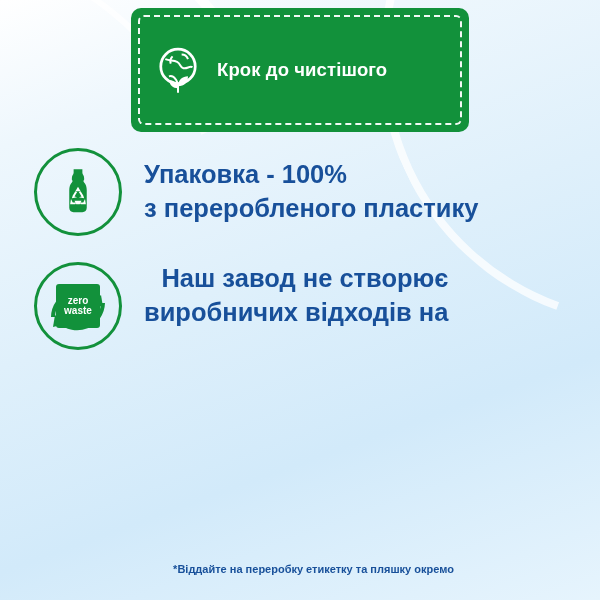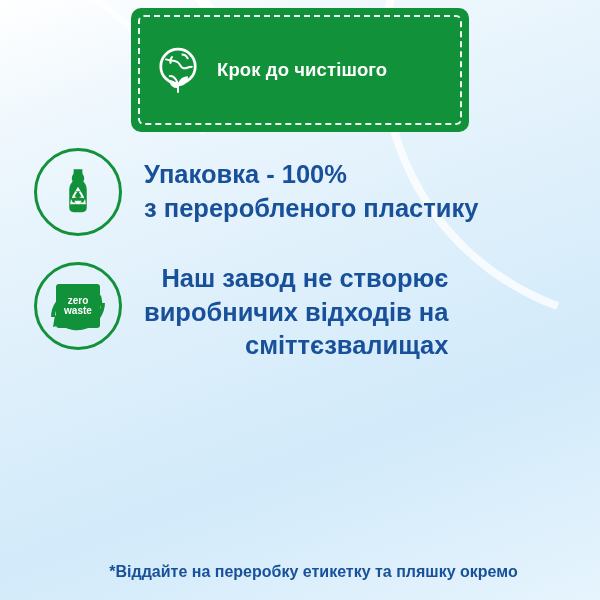--- a/index.html
+++ b/index.html
@@ -150,21 +150,21 @@
   .feature.f1 { margin-bottom: 26px; }
   .feature.f2 { margin-bottom: 22px; }
 
   .footnote {
     position: absolute;
     left: 0;
     right: 0;
     top: 563px;
     text-align: center;
     color: #18509a;
-    font-size: 16px;
+    font-size: 11px;
     font-weight: bold;
     padding-left: 27px;
   }
 
   
   .zw-box {
     width: 44px;
     height: 44px;
     background: #12913b;
     border-radius: 3px;
@@ -241,21 +241,20 @@
           </svg>
           <div class="zw-box" style="position:absolute;left:11px;top:11px;">
             <span>zero</span>
             <span>waste</span>
           </div>
         </div>
       </div>
       <div class="f-text">
         <div>Наш завод не створює</div>
         <div>виробничих відходів на</div>
-        <div>сміттєзвалищах</div>
       </div>
     </div>
 
   </div>
 
   <div class="footnote">*Віддайте на переробку етикетку та пляшку окремо</div>
 
 </div>
 
 </body></html>

